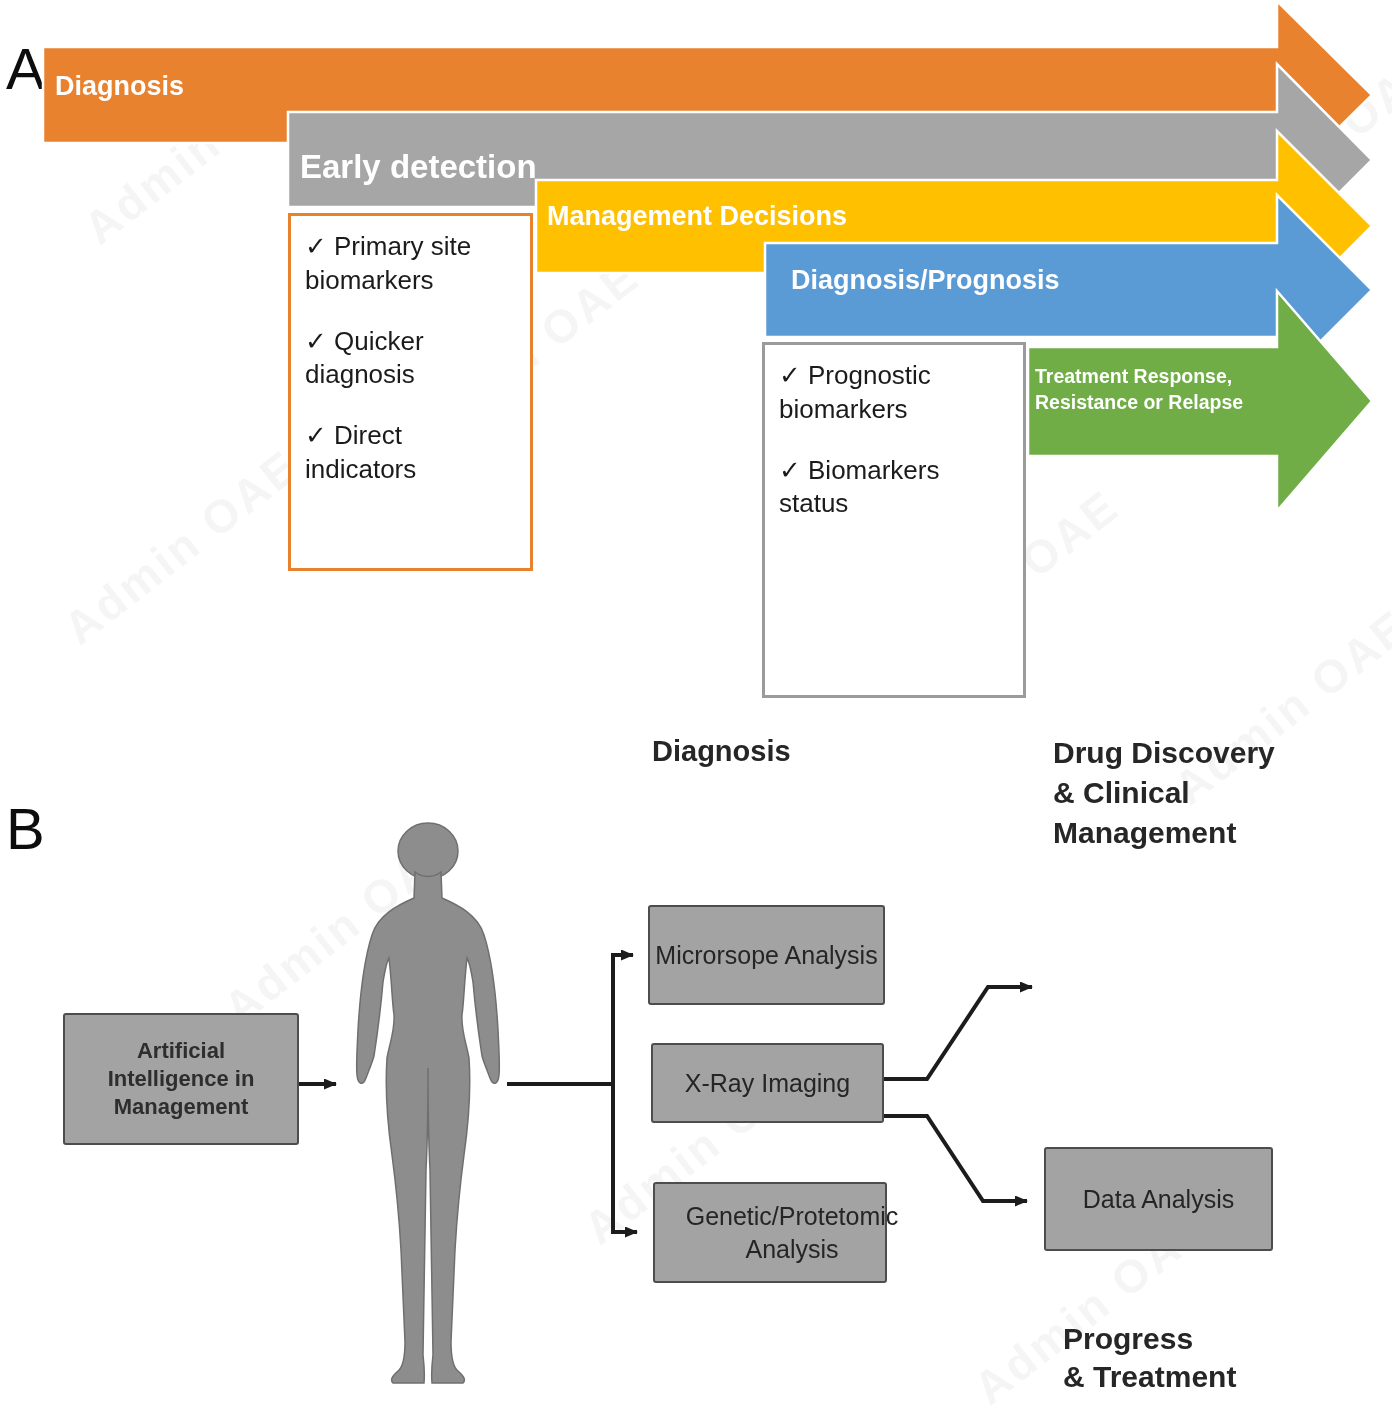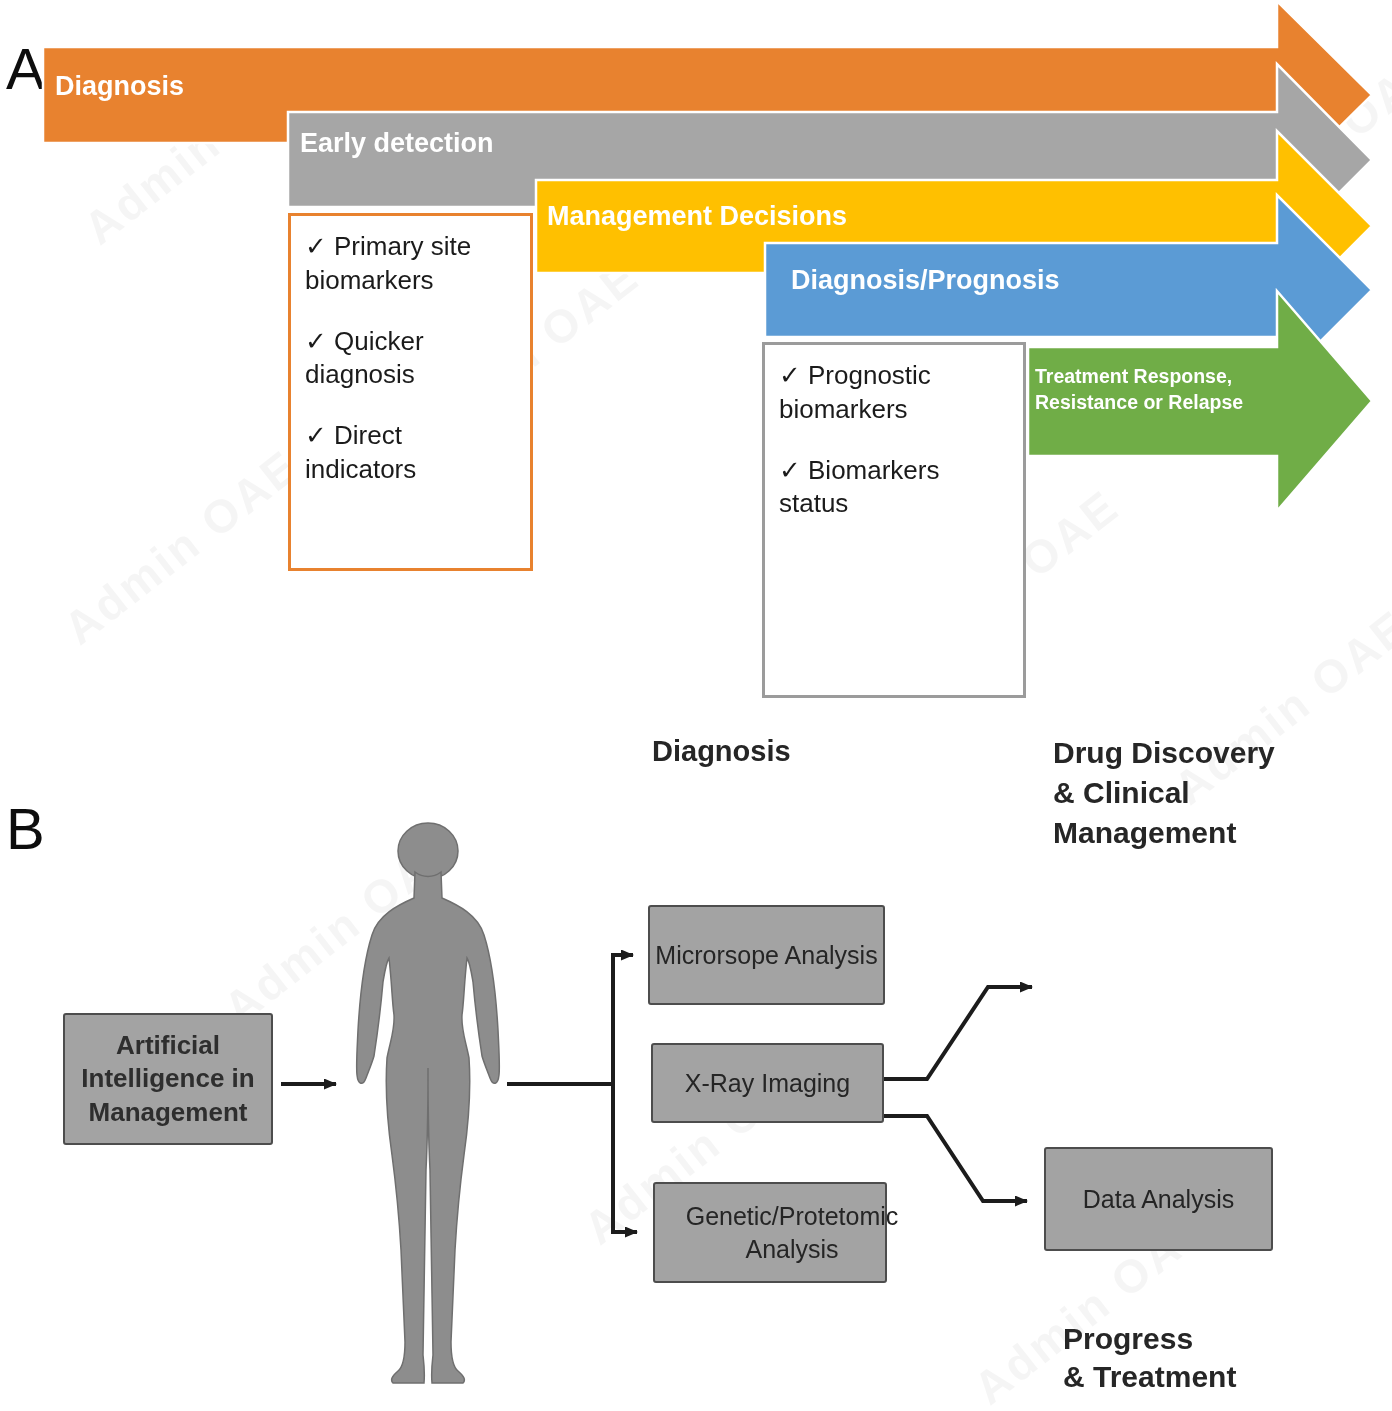--- a/index.html
+++ b/index.html
@@ -16,42 +16,42 @@
   
   .panel-letter{position:absolute;font-size:58px;font-weight:400;color:#0d0d0d;line-height:1;}
   .letter-a{left:6px;top:40px;}
   .letter-b{left:6px;top:800px;}
   
   .arrows-svg{position:absolute;left:0;top:0;}
   .arrow-label{
     position:absolute;color:#ffffff;font-weight:600;white-space:pre-line;line-height:1.25;
   }
   .lbl-diagnosis{left:55px;top:70px;font-size:27px;}
-  .lbl-early{left:300px;top:127px;font-size:27px;}
+  .lbl-early{left:300px;top:146px;font-size:33px;}
   .lbl-mgmt{left:547px;top:200px;font-size:27px;}
   .lbl-diagprog{left:791px;top:264px;font-size:27px;}
   .lbl-treatment{left:1035px;top:363px;font-size:19.5px;line-height:26px;width:240px;}
   .check-box{
     position:absolute;background:#ffffff;box-sizing:border-box;
     padding:14px 0 10px 14px;font-size:26px;line-height:1.3;color:#1b1b1b;
   }
   .check-box .item{white-space:pre-line;margin:0 0 27px 0;}
   .box-orange{left:288px;top:213px;width:245px;height:358px;border:3px solid #e8822f;}
   .box-gray{left:762px;top:342px;width:264px;height:356px;border:3px solid #9b9b9b;}
   
   .b-heading{position:absolute;font-weight:700;color:#262626;white-space:pre-line;}
   .hd-diagnosis{left:652px;top:735px;font-size:29px;}
   .hd-drug{left:1053px;top:733px;font-size:30px;line-height:40px;}
   .hd-progress{left:1063px;top:1320px;font-size:30px;line-height:38px;}
   .flow-box{
     position:absolute;background:#a3a3a3;border:2px solid #4d4d4d;border-radius:3px;
     box-sizing:border-box;display:flex;align-items:center;justify-content:center;
     text-align:center;font-size:25px;color:#252525;white-space:pre-line;line-height:1.3;
   }
-  .bx-ai{left:63px;top:1013px;width:210px;height:132px;font-weight:700;font-size:26px;color:#2e2e2e;line-height:1.28;}
+  .bx-ai{left:63px;top:1013px;width:236px;height:132px;font-weight:700;font-size:22px;color:#2e2e2e;line-height:1.28;}
   .bx-micro{left:648px;top:905px;width:237px;height:100px;}
   .bx-xray{left:651px;top:1043px;width:233px;height:80px;}
   .bx-genetic{left:653px;top:1182px;width:234px;height:101px;padding-left:44px;}
   .bx-treat{left:1049px;top:932px;width:204px;height:105px;}
   .bx-data{left:1044px;top:1147px;width:229px;height:104px;}
   .connector-svg,.silhouette-svg{position:absolute;pointer-events:none;}
   .connector-svg{left:0;top:0;}
   .silhouette-svg{left:348px;top:820px;}
 </style>
 </head>

